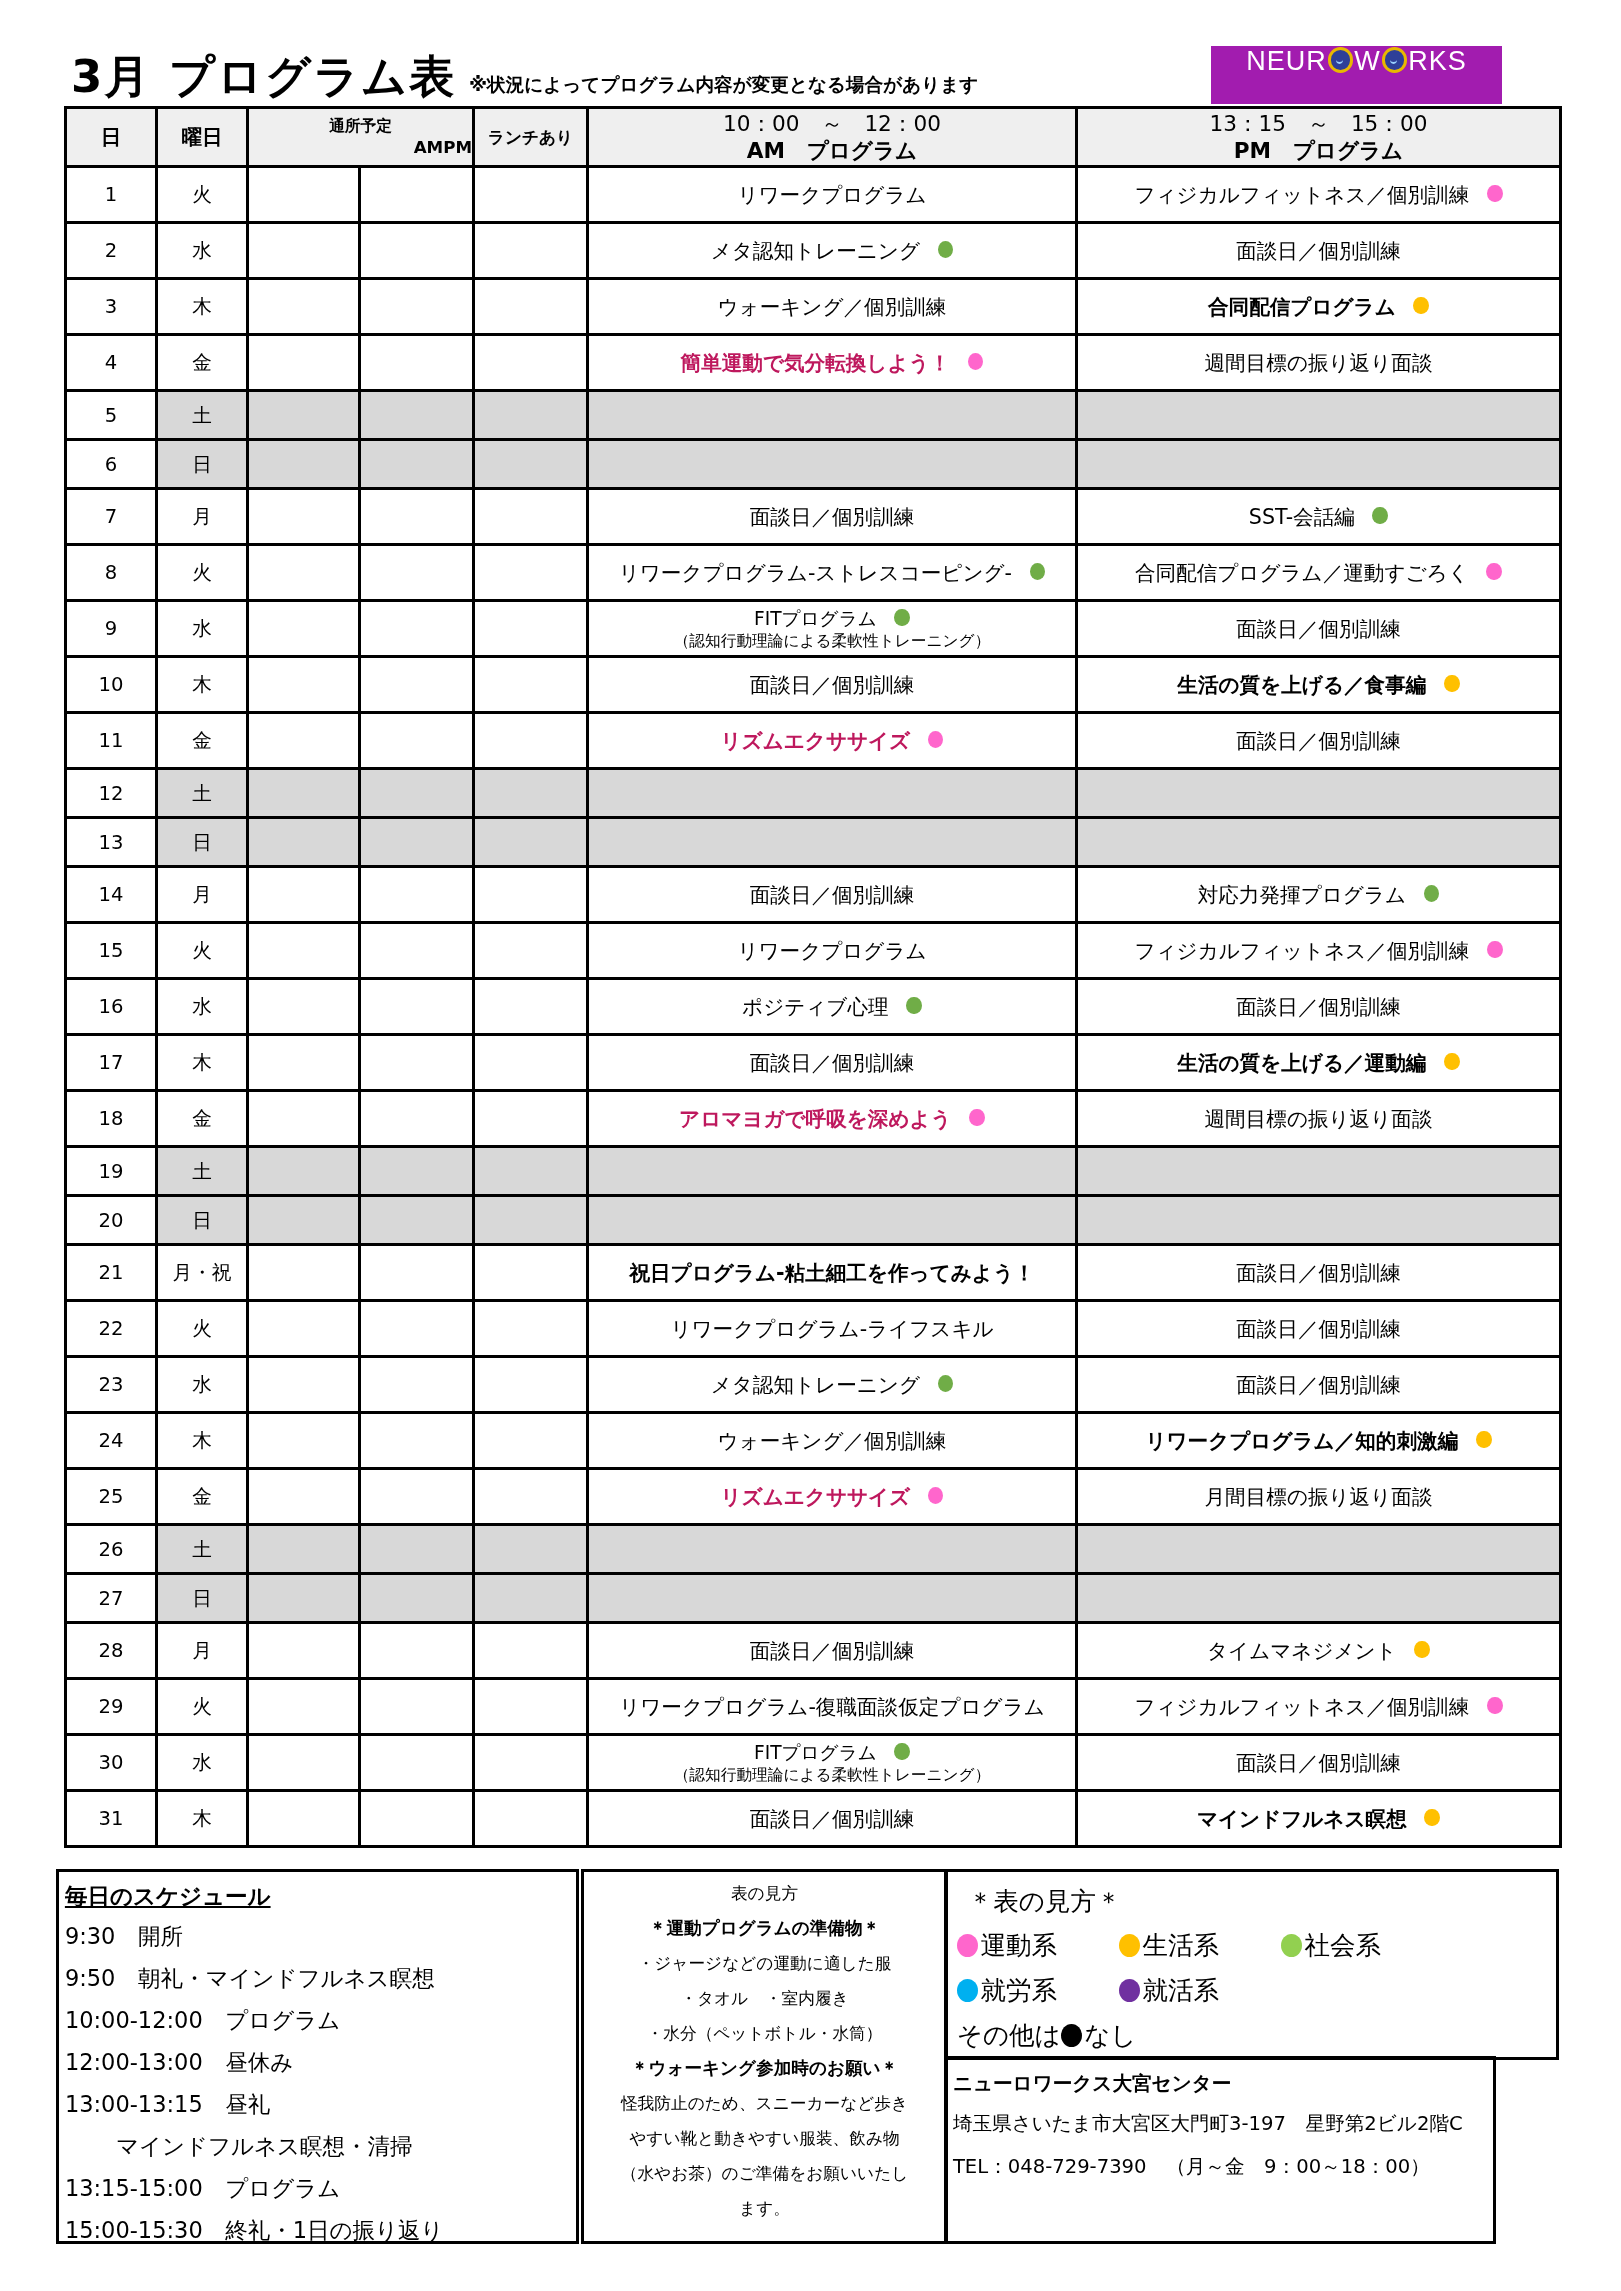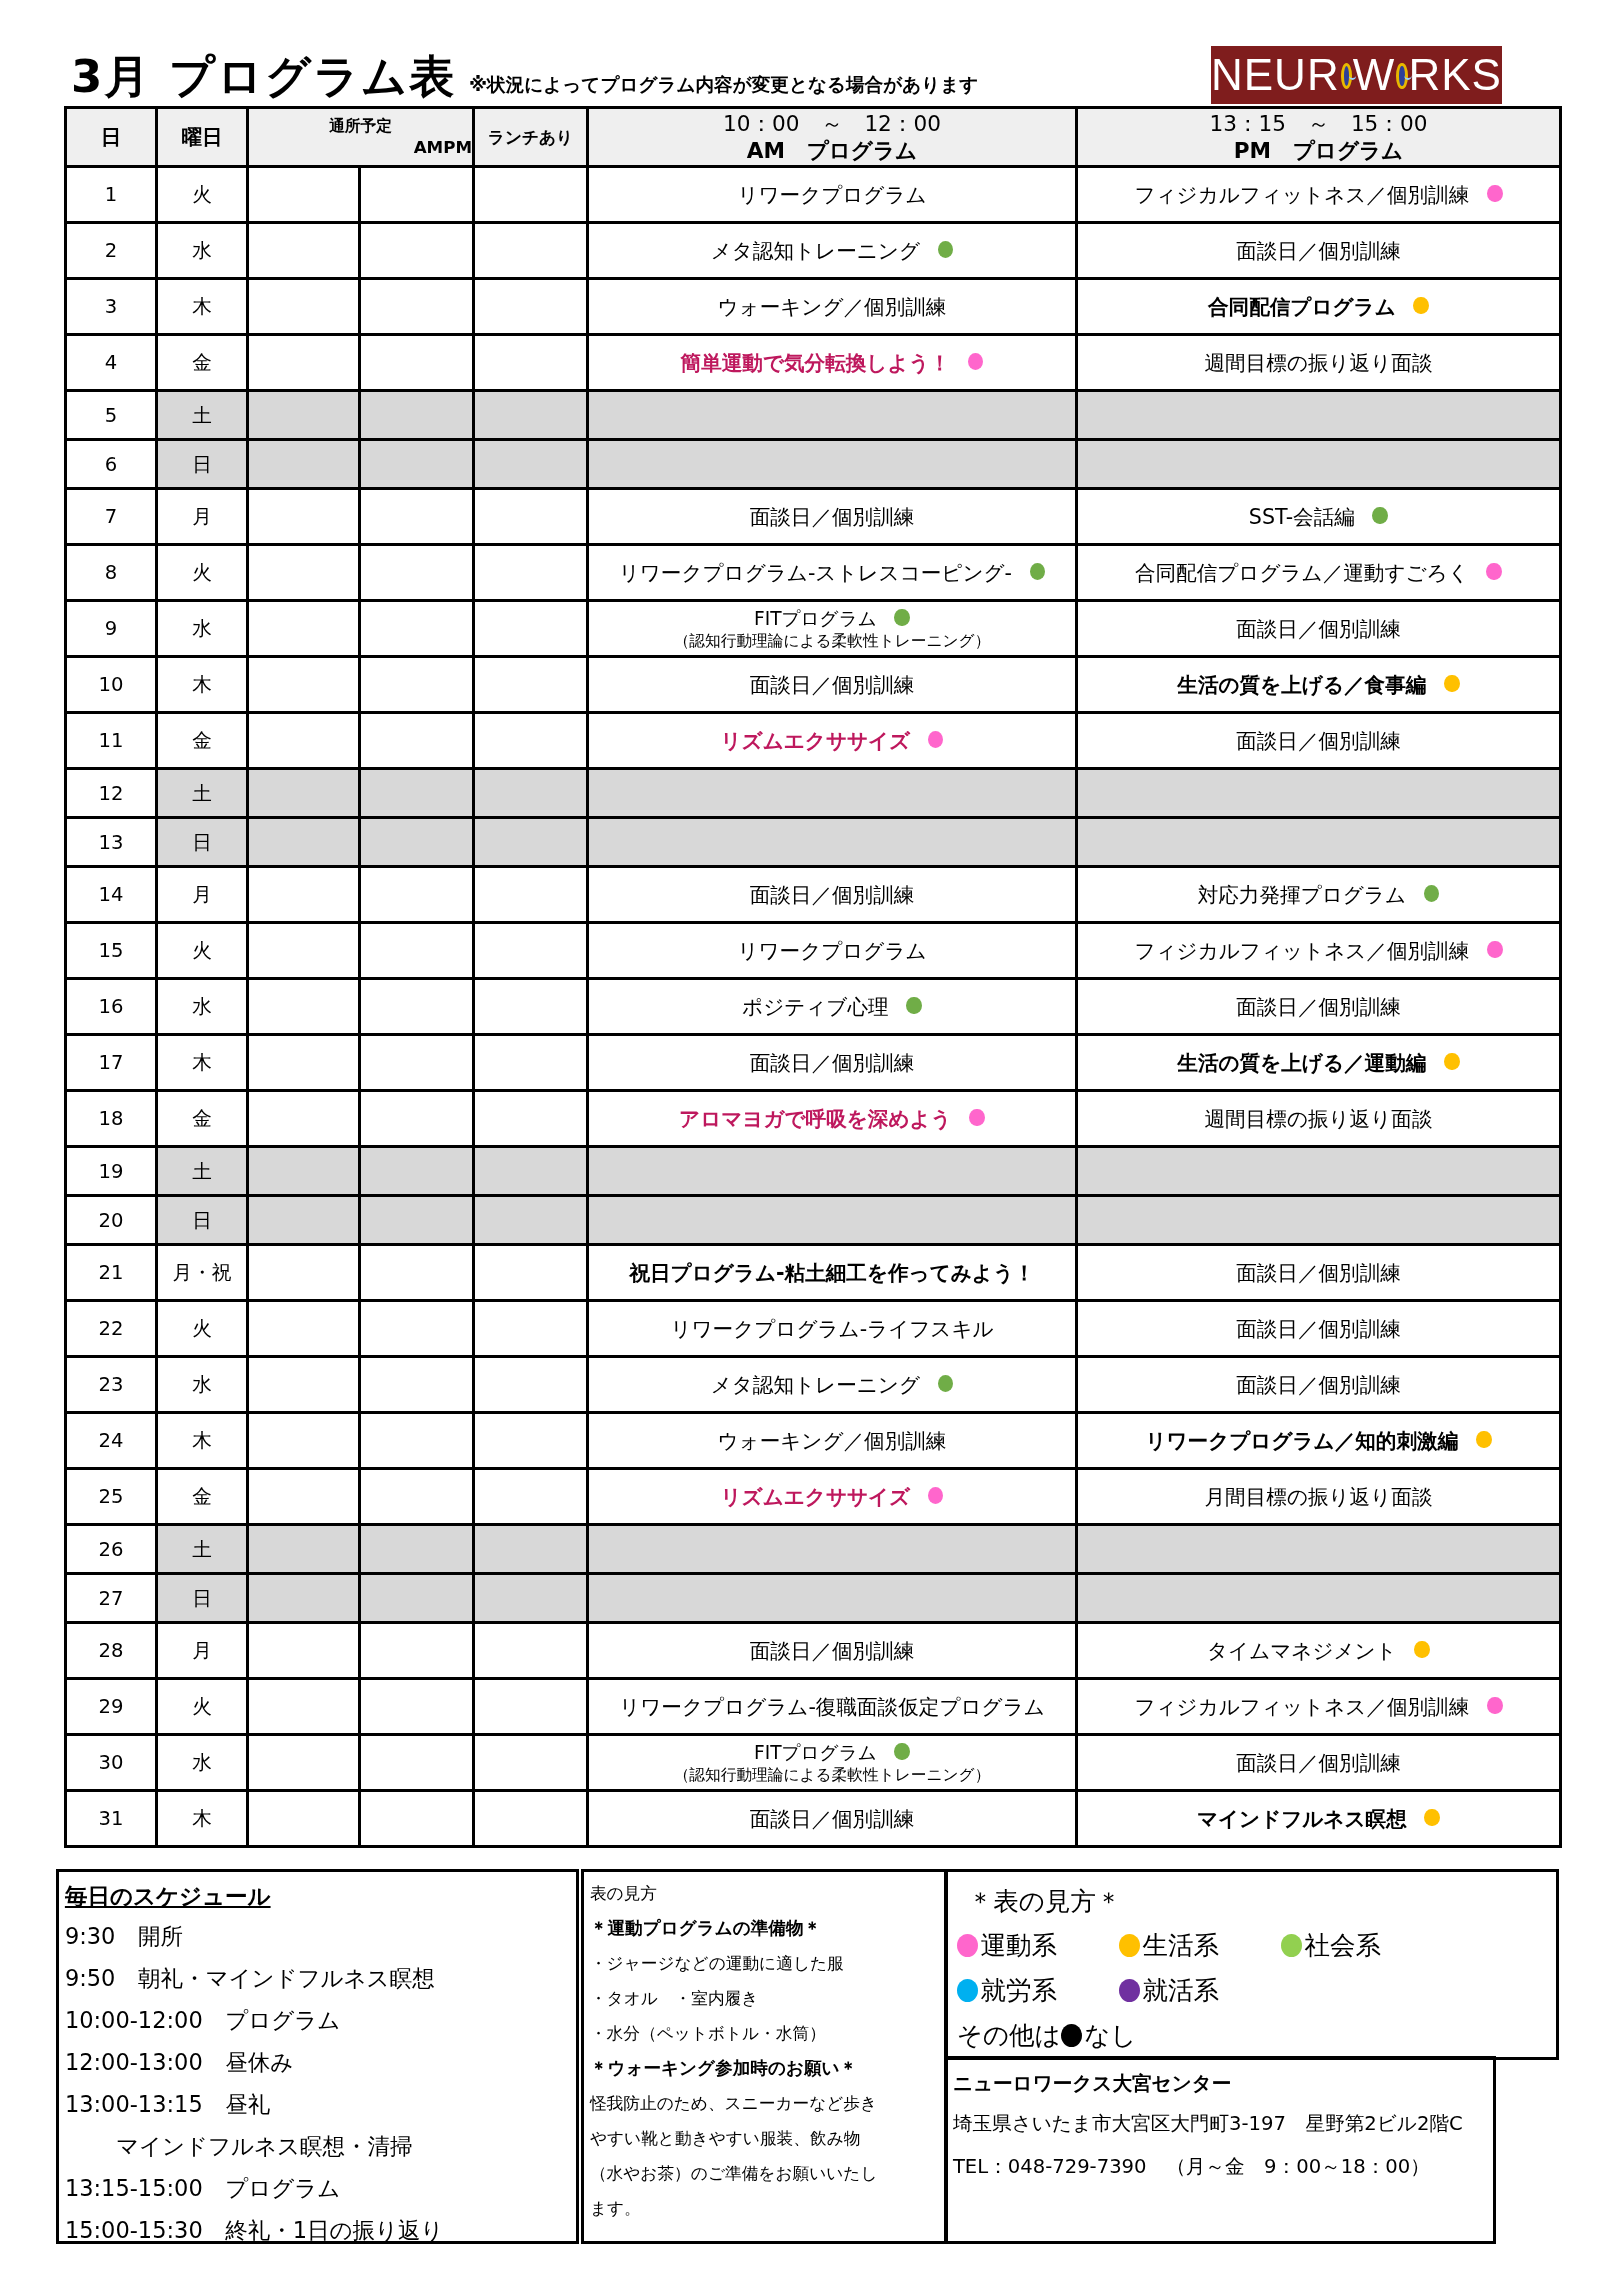--- a/index.html
+++ b/index.html
@@ -1,22 +1,22 @@
 <!DOCTYPE html>
 <html><head>
 <meta charset="utf-8">
 <style>
   html, body { margin:0; padding:0; background:#ffffff; }
   body { width:1621px; height:2292px; position:relative; overflow:hidden;
          font-family:"DejaVu Sans", "Liberation Sans", sans-serif; color:#000; }
   .title { position:absolute; left:71px; top:49px; font-size:45px; font-weight:bold; letter-spacing:2px; line-height:55px; }
   .subtitle { position:absolute; left:469px; top:71px; font-size:18.6px; font-weight:bold; line-height:27.4px; }
-  .logo { position:absolute; left:1211px; top:46px; width:291px; height:58px; background:#7f1d1d;
-          color:#fff; font-family:"Liberation Sans", sans-serif; font-size:44px; letter-spacing:1px;
-          display:flex; align-items:center; justify-content:center; }
+  .logo { position:absolute; left:1211px; top:46px; width:291px; height:58px; background:#a21caf;
+          color:#fff; font-family:"Liberation Sans", sans-serif; font-size:27px; letter-spacing:1px;
+          display:flex; justify-content:center; }
   .logo .o { display:inline-block; width:25.5px; height:25.5px; border:3.9px solid #e8b800; border-radius:50%;
              box-sizing:border-box; margin:0 1px; position:relative; top:1px; background:#2e3f98; }
   .logo .o::after { content:""; position:absolute; left:4.9px; top:3.9px; width:7.8px; height:7.8px; border-bottom:2px solid #9ad0ff; border-radius:50%; }
 
   table.sched { position:absolute; left:64px; top:106px; border-collapse:collapse; table-layout:fixed; width:1495px; }
   table.sched td, table.sched th { border:3.9px solid #000; padding:0; text-align:center; vertical-align:middle; overflow:hidden; white-space:nowrap; }
   table.sched th { background:#efefef; font-weight:bold; }
   .h-day, .h-wd { font-size:20.6px; }
   .h-visit { font-size:15.7px; line-height:21.6px; position:relative; }
   .h-visit .vt { display:block; }
@@ -36,21 +36,21 @@
   td.prog .main2 { display:block; font-size:18.6px; line-height:25.5px; }
   .dot { display:inline-block; width:15.7px; height:17.6px; border-radius:50%; vertical-align:middle; margin-left:17.6px; position:relative; top:-2px; }
 
   .box { position:absolute; border:3.9px solid #000; box-sizing:border-box; }
   .daily { left:56px; top:1869px; width:523px; height:375px; padding:5.9px 5.9px; }
   .daily .hd { font-size:22.5px; font-weight:bold; text-decoration:underline; line-height:37px; }
   .daily .ln { font-size:22.5px; line-height:42px; white-space:nowrap; }
   .daily .ln .t { display:inline-block; }
   .daily .ln.indent { padding-left:51px; }
   .howto { left:581px; top:1869px; width:367px; height:375px; padding:3.9px 5.9px; }
-  .howto .ln { font-size:16.7px; line-height:35px; white-space:nowrap; }
+  .howto .ln { font-size:16.7px; line-height:35px; white-space:nowrap;text-align:center; }
   .howto .ln.b { font-weight:bold; font-size:17.6px; }
   .legend { left:944px; top:1869px; width:615px; height:191px; padding:7.8px 9.8px; }
   .legend .hd { font-size:25.5px; line-height:43px;margin-left:11px; }
   .legend .row { display:flex; font-size:25.5px; line-height:45px; }
   .legend .item { width:162px; display:flex; align-items:center; }
   .legend .ld { width:21.6px; height:23.5px; border-radius:50%; display:inline-block; margin-right:2px; }
   .legend .other { font-size:25.5px; line-height:45px; display:flex; align-items:center; }
   .center { left:944px; top:2056px; width:552px; height:188px; padding:5.9px 5.9px; }
   .center .nm { font-size:19.6px; font-weight:bold; line-height:37px; }
   .center .ln { font-size:19.6px; line-height:43px; white-space:nowrap; }

